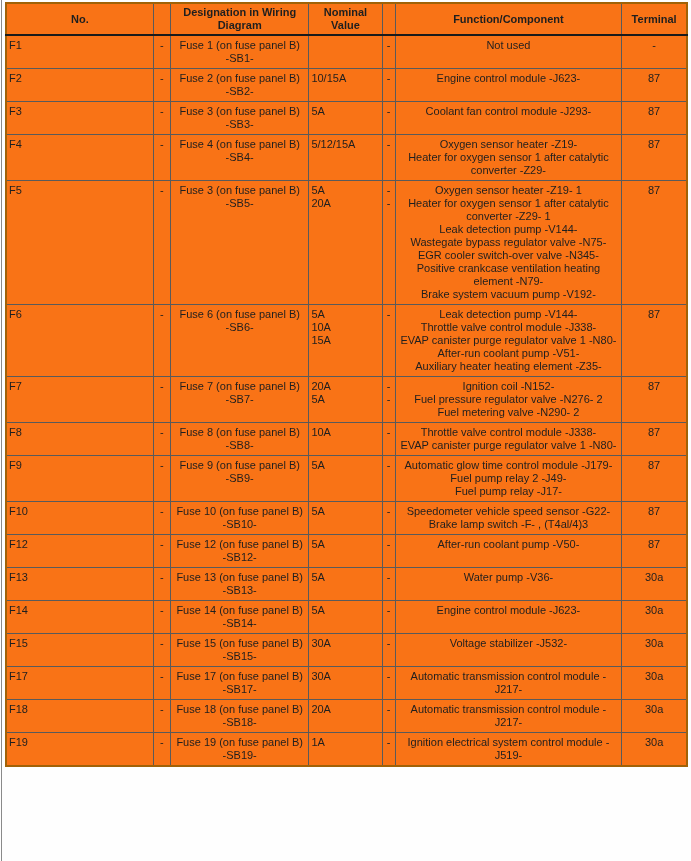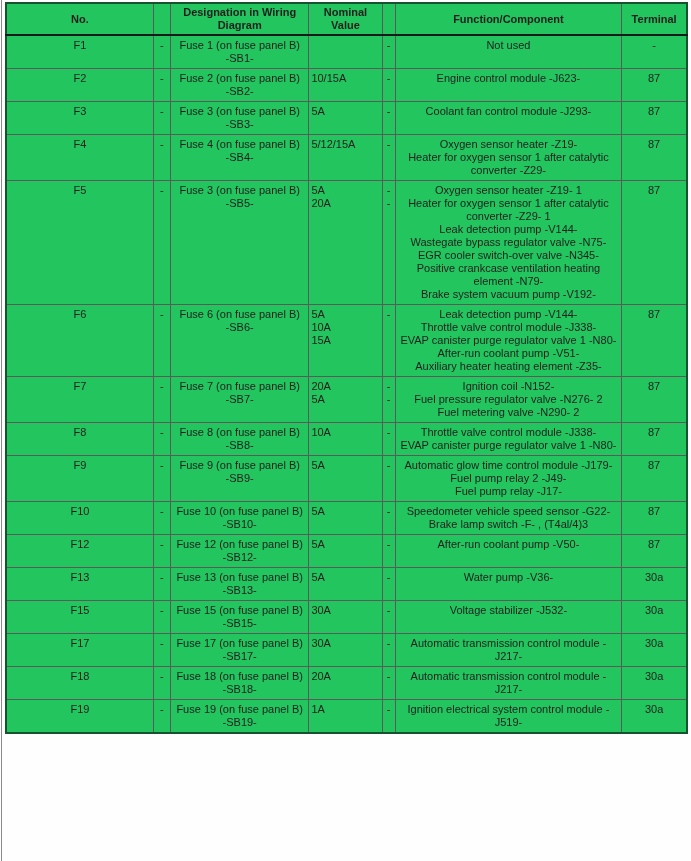--- a/index.html
+++ b/index.html
@@ -30,42 +30,42 @@
   .fuse-table-wrap {
     position: absolute;
     left: 5px;
     top: 2px;
     width: 683px;
   }
   table.fuse-table {
     border-collapse: collapse;
     table-layout: fixed;
     width: 683px;
-    background: #22c55e;
-    border: 2px solid #14532d;
+    background: #f97316;
+    border: 2px solid #a16207;
   }
   table.fuse-table th,
   table.fuse-table td {
     border: 1px solid #5a5a5a;
     vertical-align: top;
     font-size: 11px;
     line-height: 13px;
     padding: 3px 2px;
     overflow: hidden;
     word-wrap: break-word;
   }
   table.fuse-table thead th {
     font-weight: bold;
     text-align: center;
     border-bottom: 2px solid #1a1a1a;
     padding: 2px 2px;
     vertical-align: middle;
   }
   
-  td.c-no   { text-align: center; }
+  td.c-no   { }
   td.c-d1   { text-align: center; padding-left: 0; padding-right: 0; }
   td.c-des  { text-align: center; padding-left: 5px; padding-right: 2px; }
   td.c-nom  { text-align: left; }
   td.c-d2   { text-align: center; padding-left: 0; padding-right: 0; }
   td.c-fn   { text-align: center; padding-left: 6px; padding-right: 2px; }
   td.c-term { text-align: center; }
   .line { min-height: 13px; }
 </style>
 </head>
 <body>
@@ -401,20 +401,44 @@
             </td>
             <td class="c-fn">
               <div class="line">Water pump -V36-</div>
             </td>
             <td class="c-term">
               <div class="line">30a</div>
             </td>
           </tr>
           <tr>
             <td class="c-no">
+              <div class="line">F14</div>
+            </td>
+            <td class="c-d1">
+              <div class="line">-</div>
+            </td>
+            <td class="c-des">
+              <div class="line">Fuse 14 (on fuse panel B)</div>
+              <div class="line">-SB14-</div>
+            </td>
+            <td class="c-nom">
+              <div class="line">5A</div>
+            </td>
+            <td class="c-d2">
+              <div class="line">-</div>
+            </td>
+            <td class="c-fn">
+              <div class="line">Engine control module -J623-</div>
+            </td>
+            <td class="c-term">
+              <div class="line">30a</div>
+            </td>
+          </tr>
+          <tr>
+            <td class="c-no">
               <div class="line">F15</div>
             </td>
             <td class="c-d1">
               <div class="line">-</div>
             </td>
             <td class="c-des">
               <div class="line">Fuse 15 (on fuse panel B)</div>
               <div class="line">-SB15-</div>
             </td>
             <td class="c-nom">

